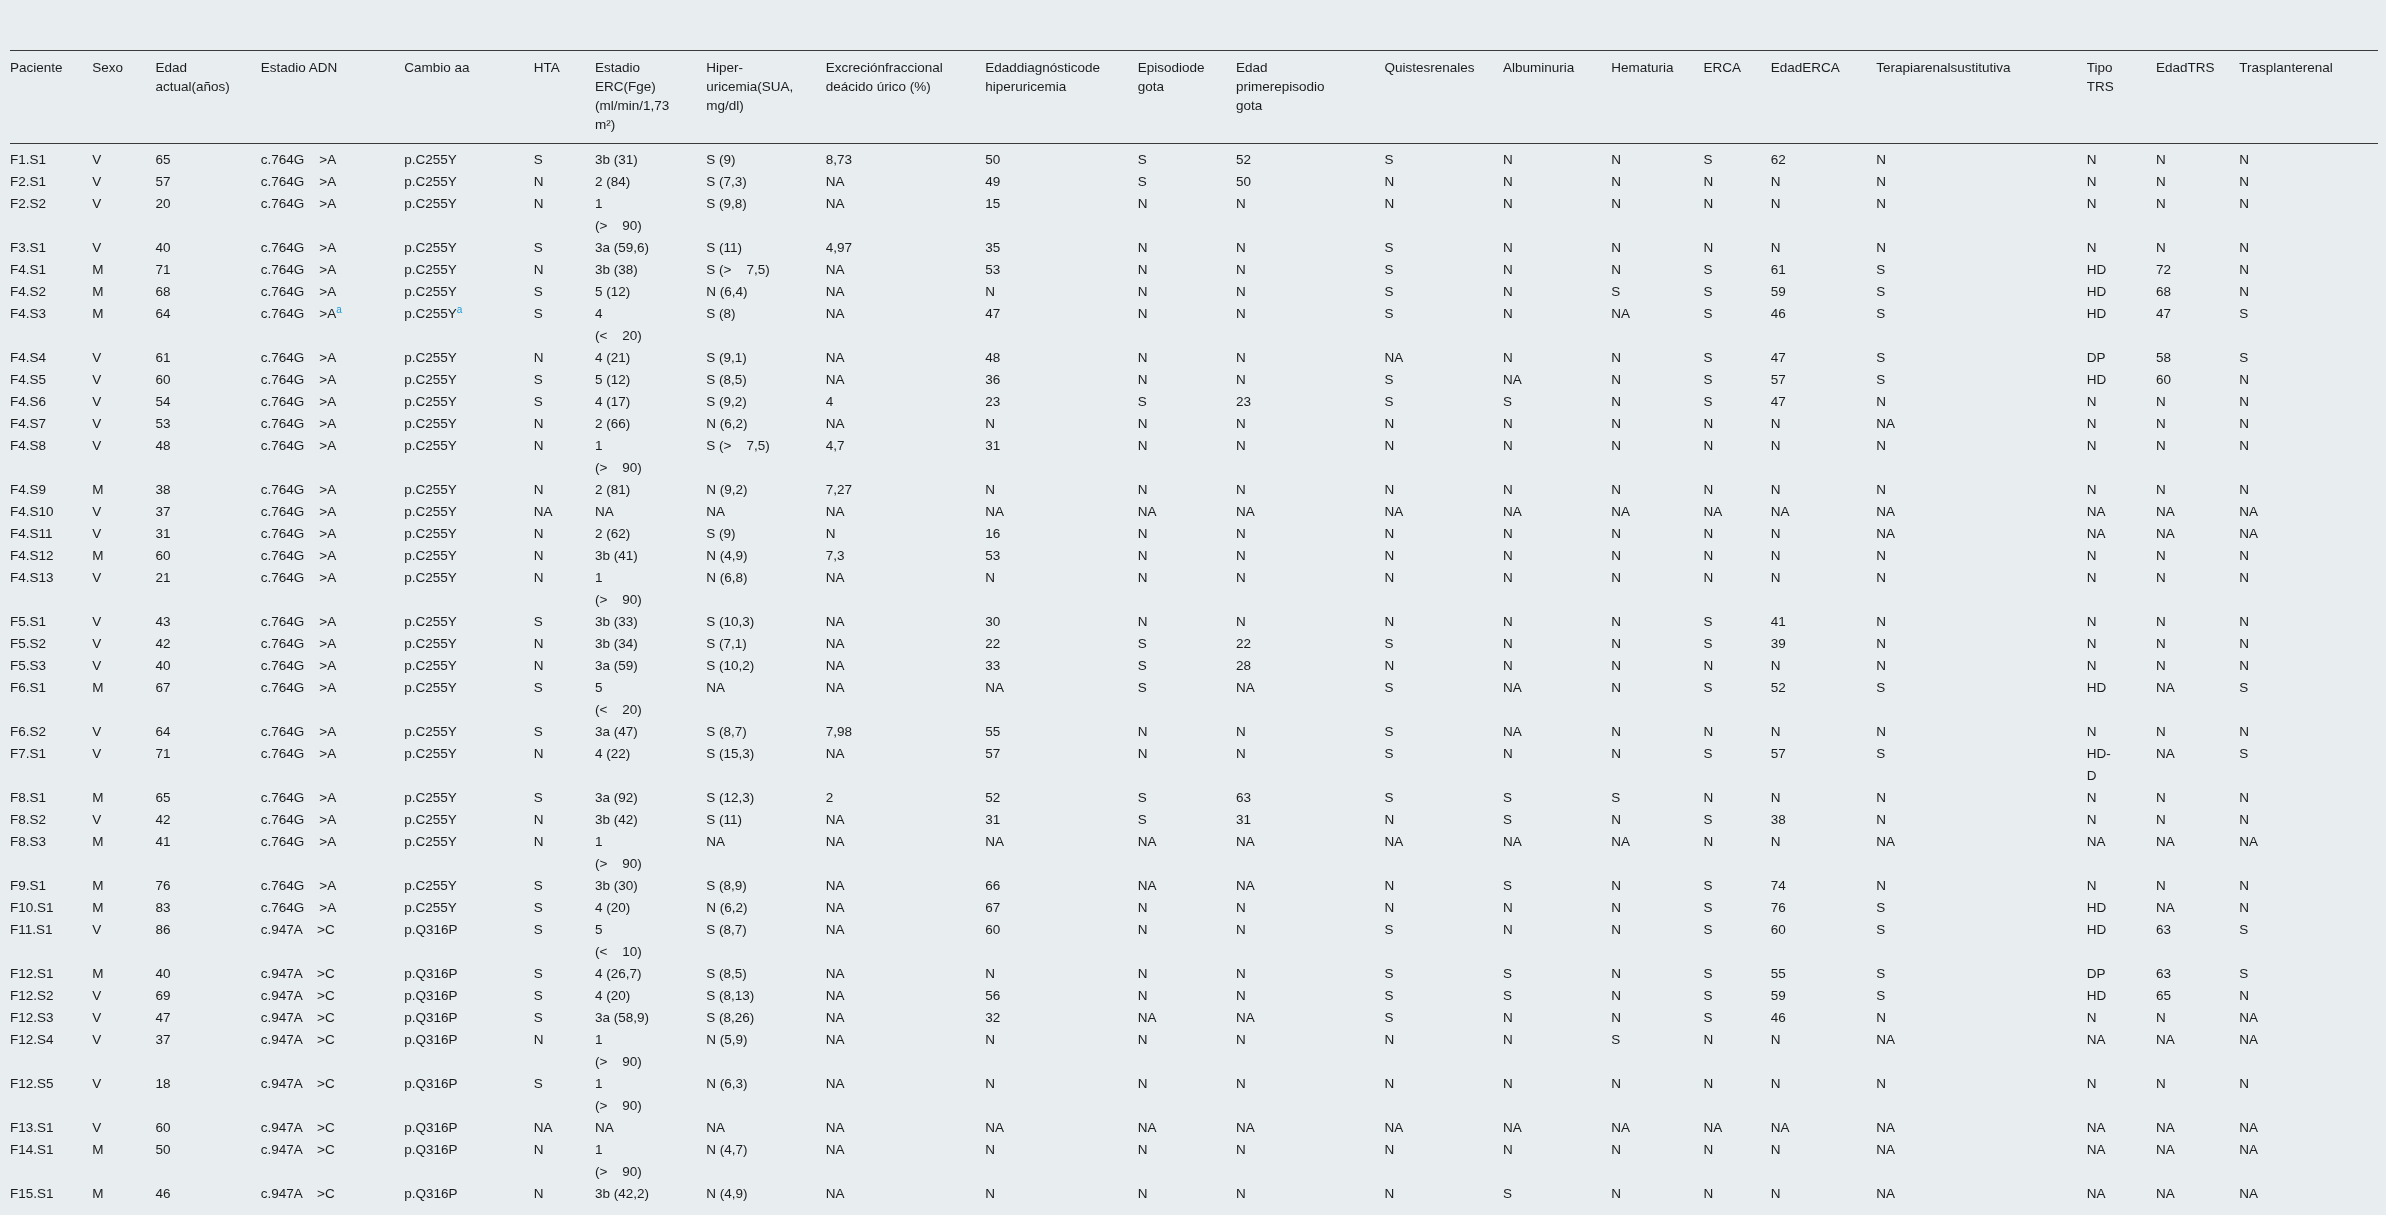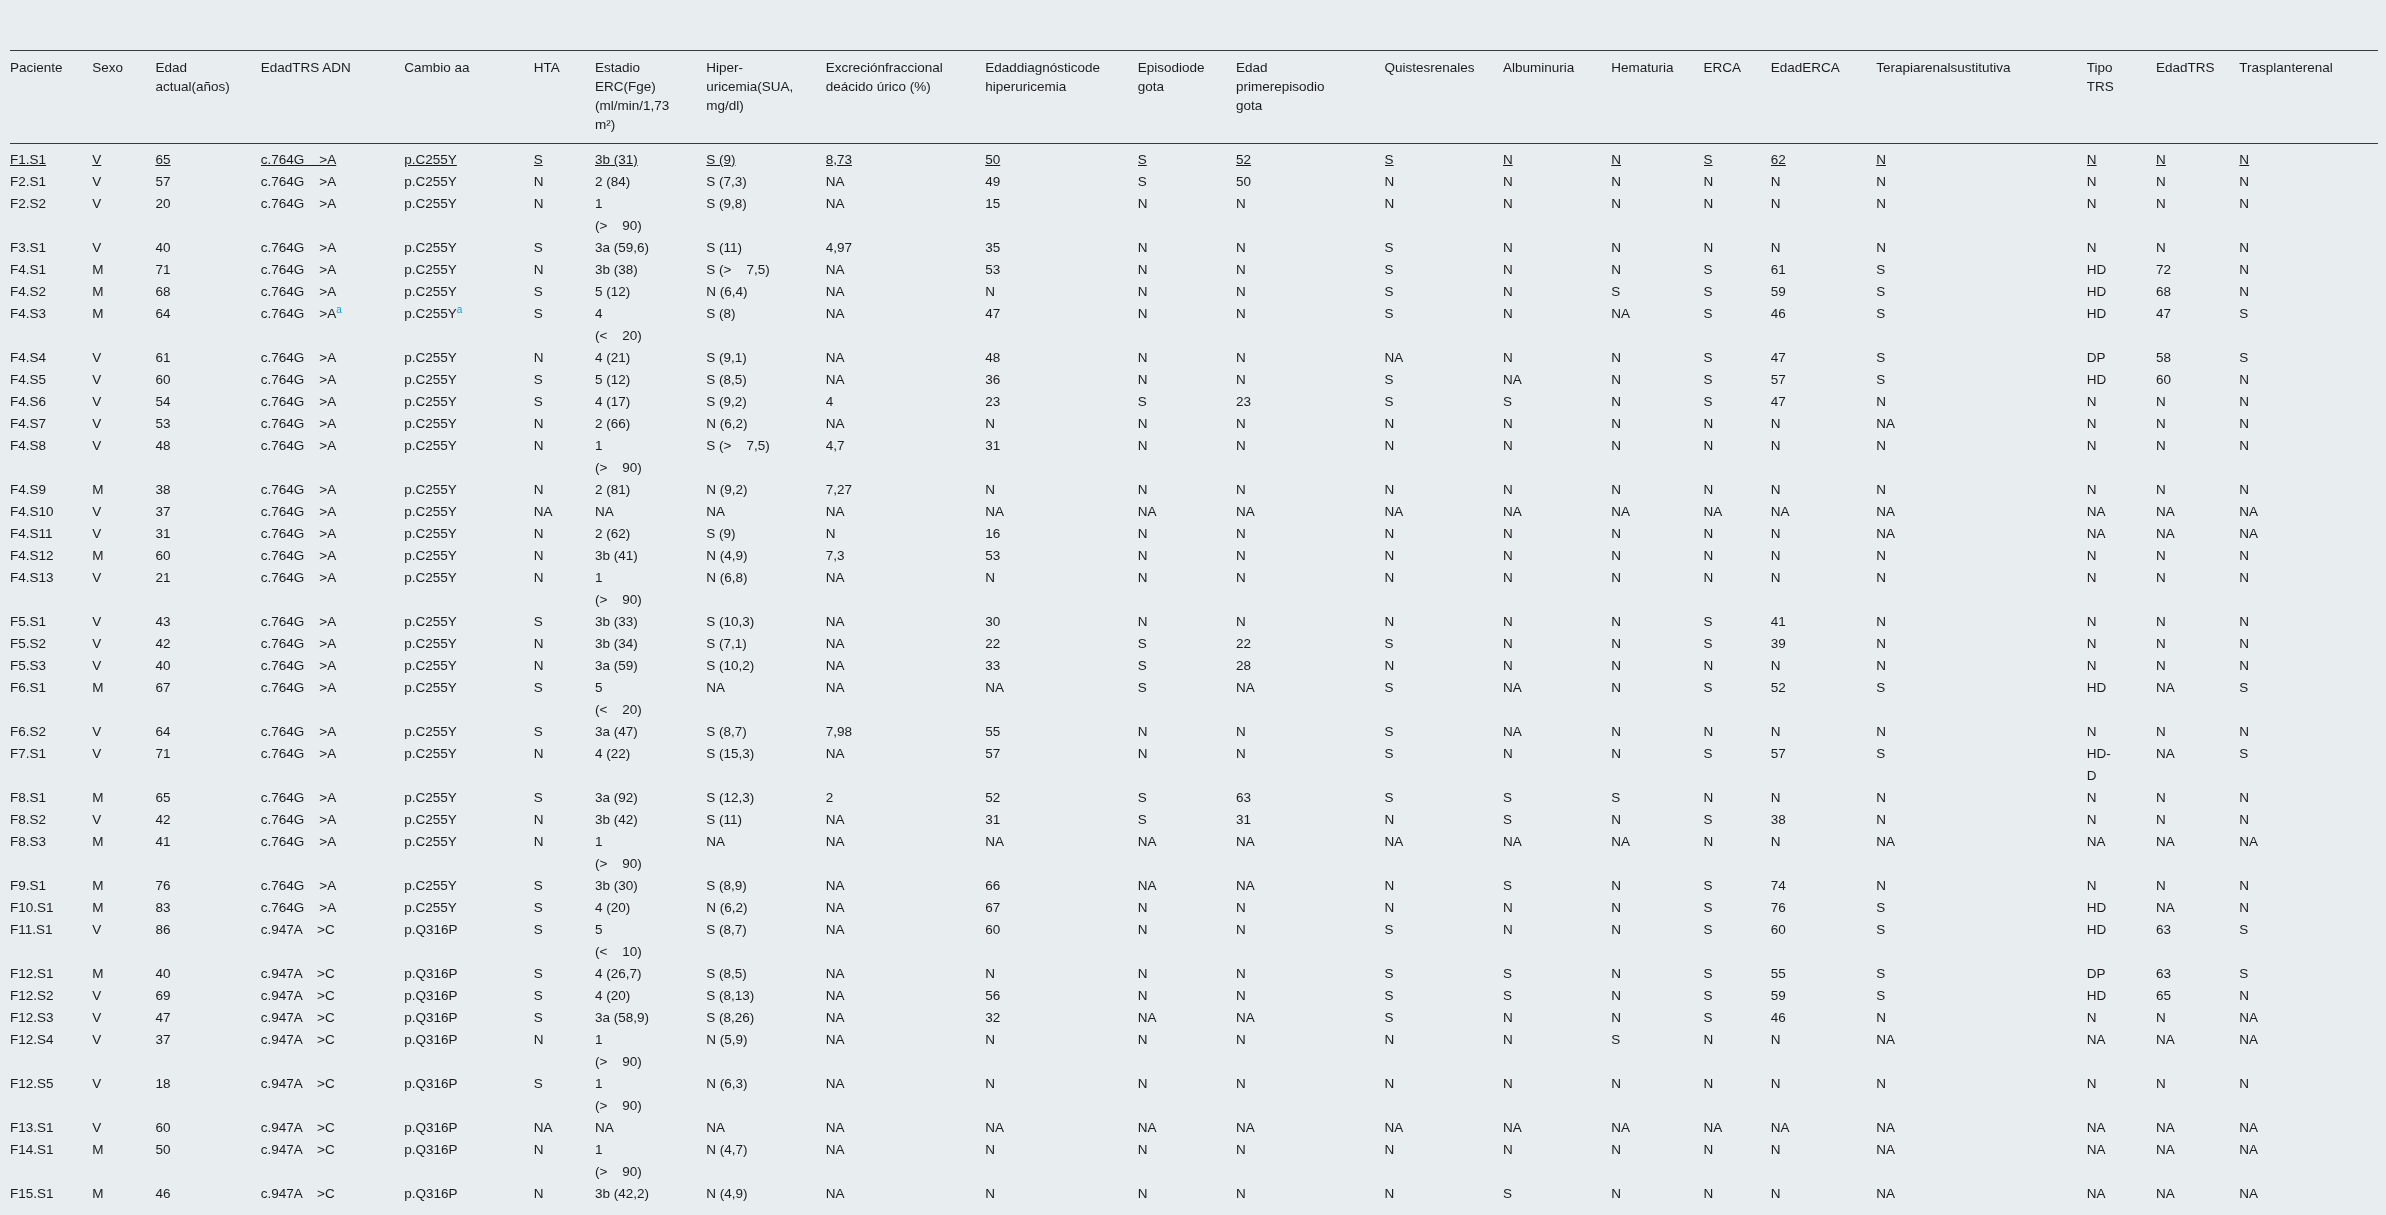--- a/index.html
+++ b/index.html
@@ -38,21 +38,21 @@
     overflow:hidden;
   }
   tbody td{
     font-size:13.5px;
     line-height:22px;
     vertical-align:top;
     padding:0 6px 0 0;
     white-space:pre-wrap;
     overflow:hidden;
   }
-  tbody tr:first-child td{padding-top:5px;text-decoration:underline;}
+  tbody tr:first-child td{padding-top:5px;}
   tbody tr:last-child td{padding-bottom:19px;}
   .sup-a{
     color:var(--footnote);
     font-size:10px;
     line-height:0;
     vertical-align:super;
     cursor:pointer;
   }
 </style>
 </head>
@@ -82,21 +82,21 @@
         <col style="width: 69px;">
         <col style="width: 83px;">
         <col style="width: 138px;">
       </colgroup>
     <thead>
       <tr id="header-row">
           <th>Paciente</th>
           <th>Sexo</th>
           <th>Edad
 actual(años)</th>
-          <th>EdadTRS ADN</th>
+          <th>Estadio ADN</th>
           <th>Cambio aa</th>
           <th>HTA</th>
           <th>Estadio
 ERC(Fge)
 (ml/min/1,73
 m²)</th>
           <th>Hiper-
 uricemia(SUA,
 mg/dl)</th>
           <th>Excreciónfraccional

